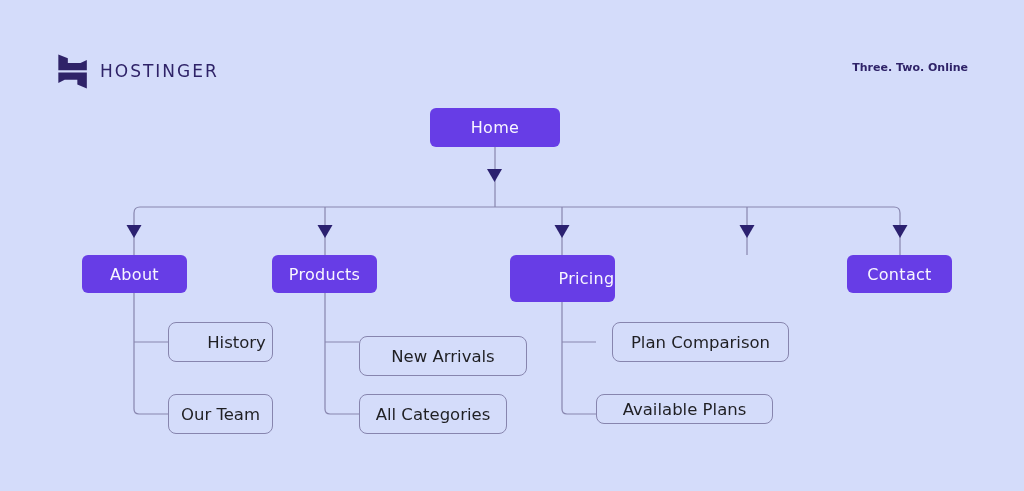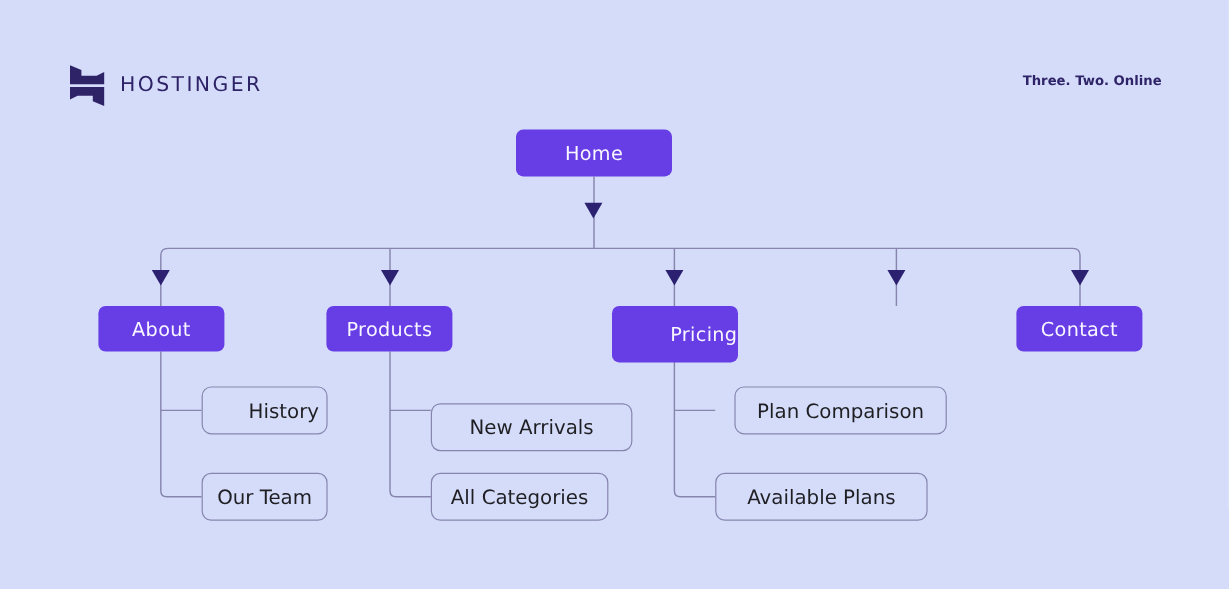--- a/index.html
+++ b/index.html
@@ -46,21 +46,21 @@
   #n-about   {left:82px; top:255px;width:105px;height:38px;}
   #n-products{left:272px;top:255px;width:105px;height:38px;}
   #n-pricing {left:510px;top:255px;width:105px;height:47px;padding-left:48px;}
   #n-blog    {left:694px;top:255px;width:105px;height:38px;}
   #n-contact {left:847px;top:255px;width:105px;height:38px;text-align:center;}
   #l-history {left:168px;top:322px;width:105px;height:40px;padding-left:32px;}
   #l-ourteam {left:168px;top:394px;width:105px;height:40px;}
   #l-newarr  {left:359px;top:336px;width:168px;height:40px;}
   #l-allcat  {left:359px;top:394px;width:148px;height:40px;}
   #l-plancmp {left:596px;top:322px;width:177px;height:40px;margin-left:16px;}
-  #l-avail   {left:596px;top:394px;width:177px;height:40px;}
+  #l-avail   {left:596px;top:394px;width:177px;height:30px;}
 </style>
 </head>
 <body>
 
 <div class="stage">
 
   <div class="logo">
     <svg viewBox="0 0 48 48" aria-hidden="true">
       <path d="M8 3 L20 8 V14 H36 L44 10 V23 H8 Z" fill="#2F2368"></path>
       <path d="M44 46 L32 41 V35 H16 L8 39 V26 H44 Z" fill="#2F2368"></path>

